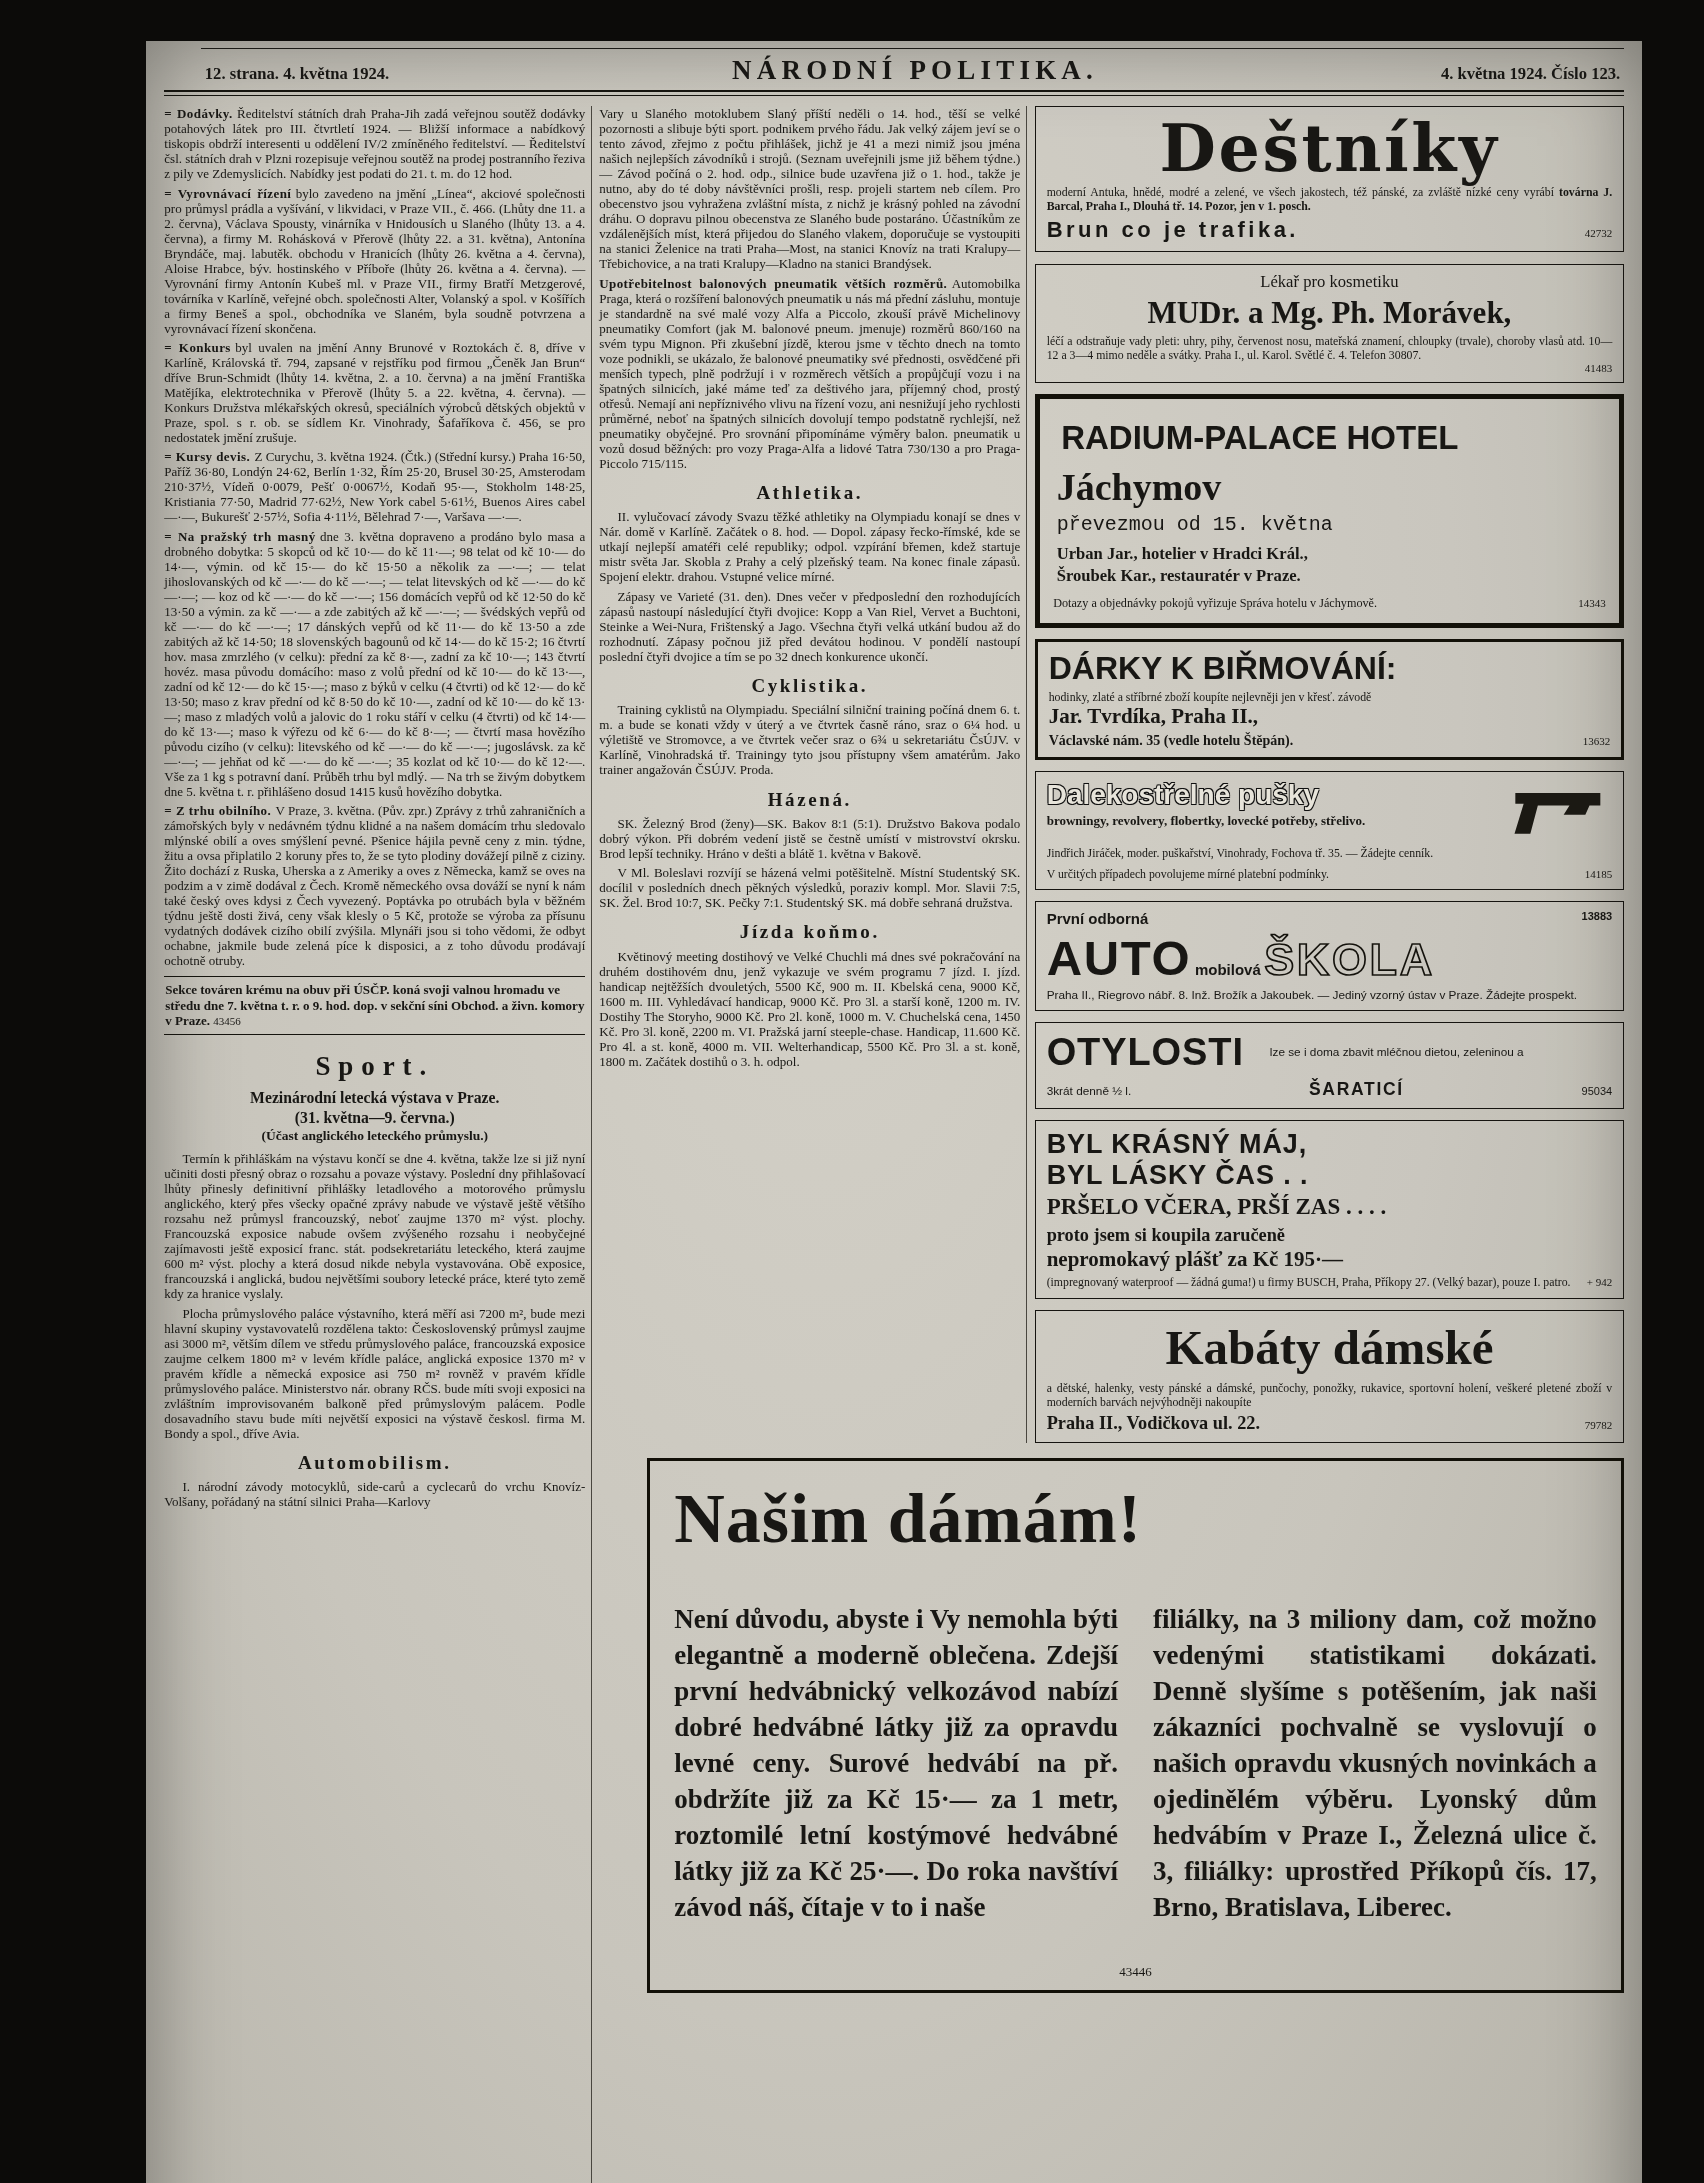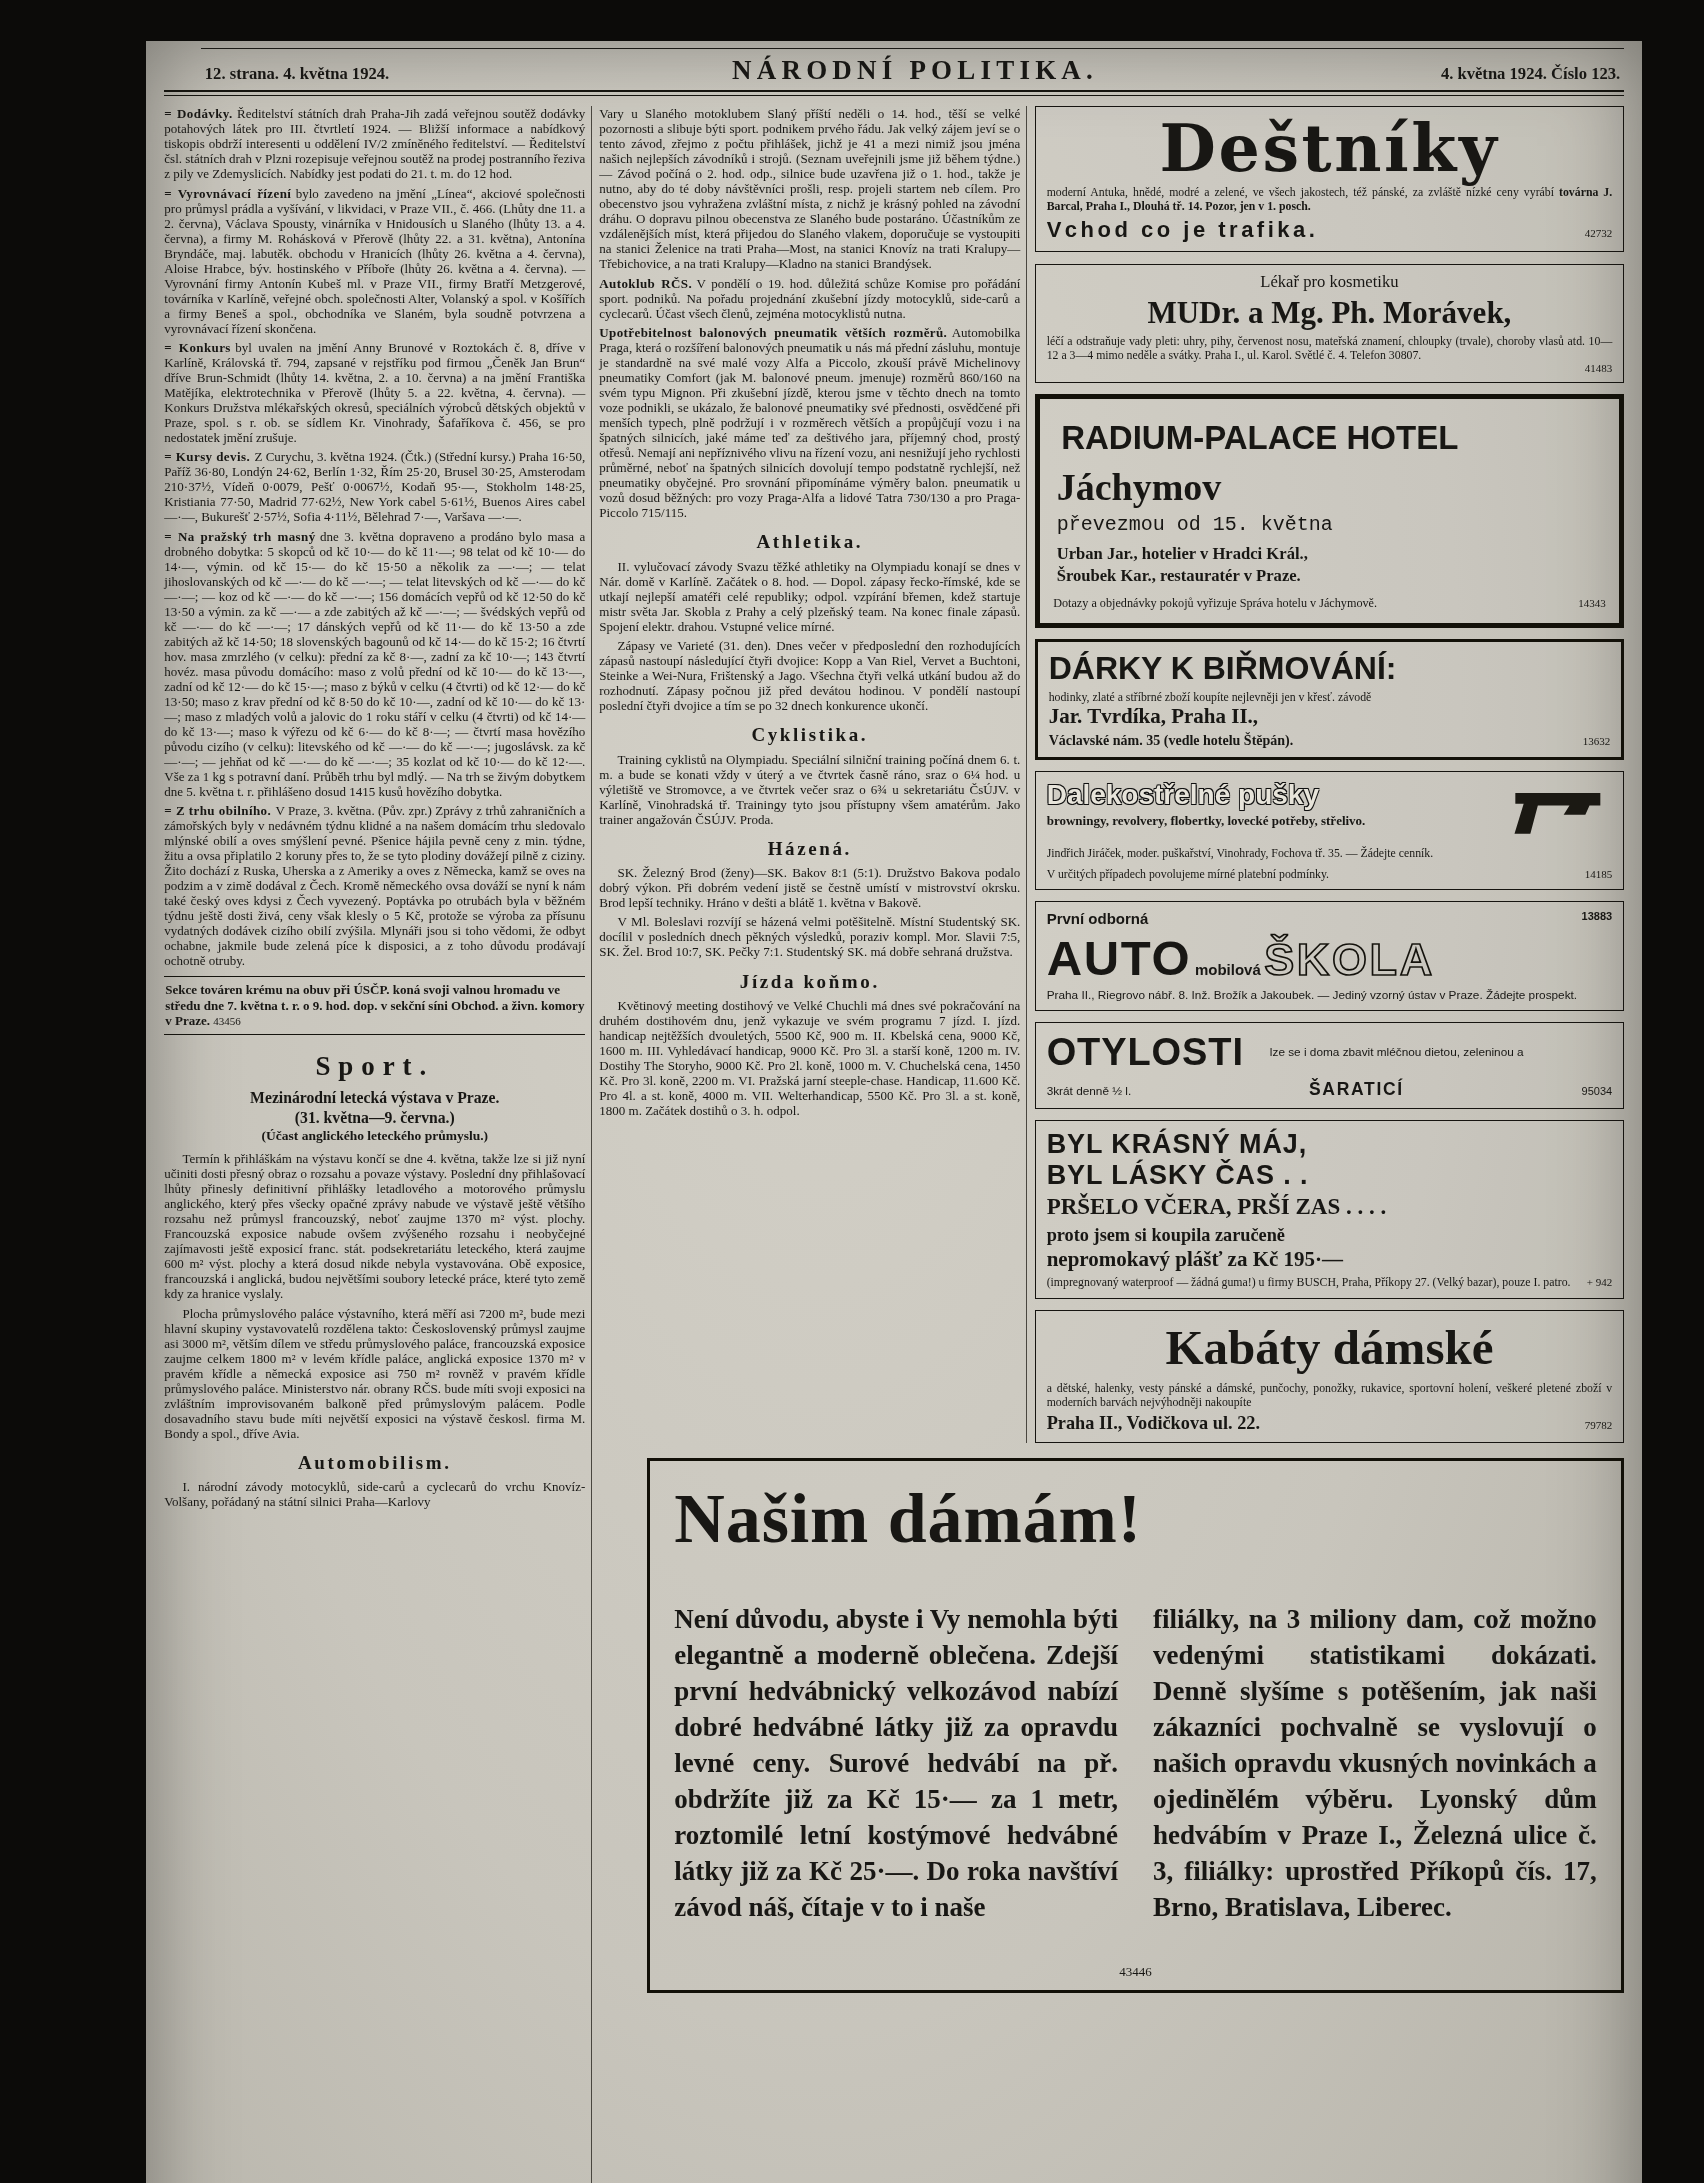--- a/index.html
+++ b/index.html
@@ -135,21 +135,20 @@
       <p class="item indent">I. národní závody motocyklů, side-carů a cyclecarů do vrchu Knovíz-Volšany, pořádaný na státní silnici Praha—Karlovy</p>
     </section>
 
     <div class="vrule"></div>
 
     <section class="right-wrap">
       <div class="toprow">
 
         <section class="col2">
           <p class="item">Vary u Slaného motoklubem Slaný příští neděli o 14. hod., těší se velké pozornosti a slibuje býti sport. podnikem prvého řádu. Jak velký zájem jeví se o tento závod, zřejmo z počtu přihlášek, jichž je 41 a mezi nimiž jsou jména našich nejlepších závodníků i strojů. (Seznam uveřejnili jsme již během týdne.) — Závod počíná o 2. hod. odp., silnice bude uzavřena již o 1. hod., takže je nutno, aby do té doby návštěvníci prošli, resp. projeli startem neb cílem. Pro obecenstvo jsou vyhražena zvláštní místa, z nichž je krásný pohled na závodní dráhu. O dopravu pilnou obecenstva ze Slaného bude postaráno. Účastníkům ze vzdálenějších míst, která přijedou do Slaného vlakem, doporučuje se vystoupiti na stanici Želenice na trati Praha—Most, na stanici Knovíz na trati Kralupy—Třebichovice, a na trati Kralupy—Kladno na stanici Brandýsek.</p>
-          <p class="item"><span class="lead">Autoklub RČS.</span><span>V pondělí o 19. hod. důležitá schůze Komise pro pořádání sport. podniků. Na pořadu projednání zkušební jízdy motocyklů, side-carů a cyclecarů. Účast všech členů, zejména motocyklistů nutna.</span></p>
           <p class="item"><span class="lead">Upotřebitelnost balonových pneumatik větších rozměrů.</span><span>Automobilka Praga, která o rozšíření balonových pneumatik u nás má přední zásluhu, montuje je standardně na své malé vozy Alfa a Piccolo, zkouší právě Michelinovy pneumatiky Comfort (jak M. balonové pneum. jmenuje) rozměrů 860/160 na svém typu Mignon. Při zkušební jízdě, kterou jsme v těchto dnech na tomto voze podnikli, se ukázalo, že balonové pneumatiky své přednosti, osvědčené při menších typech, plně podržují i v rozměrech větších a propůjčují vozu i na špatných silnicích, jaké máme teď za deštivého jara, příjemný chod, prostý otřesů. Nemají ani nepříznivého vlivu na řízení vozu, ani nesnižují jeho rychlosti průměrné, neboť na špatných silnicích dovolují tempo podstatně rychlejší, než pneumatiky obyčejné. Pro srovnání připomínáme výměry balon. pneumatik u vozů dosud běžných: pro vozy Praga-Alfa a lidové Tatra 730/130 a pro Praga-Piccolo 715/115.</span></p>
 
           <h3 class="sec">Athletika.</h3>
           <p class="item indent">II. vylučovací závody Svazu těžké athletiky na Olympiadu konají se dnes v Nár. domě v Karlíně. Začátek o 8. hod. — Dopol. zápasy řecko-římské, kde se utkají nejlepší amatéři celé republiky; odpol. vzpírání břemen, kdež startuje mistr světa Jar. Skobla z Prahy a celý plzeňský team. Na konec finale zápasů. Spojení elektr. drahou. Vstupné velice mírné.</p>
           <p class="item indent">Zápasy ve Varieté (31. den). Dnes večer v předposlední den rozhodujících zápasů nastoupí následující čtyři dvojice: Kopp a Van Riel, Vervet a Buchtoni, Steinke a Wei-Nura, Frištenský a Jago. Všechna čtyři velká utkání budou až do rozhodnutí. Zápasy počnou již před devátou hodinou. V pondělí nastoupí poslední čtyři dvojice a tím se po 32 dnech konkurence ukončí.</p>
 
           <h3 class="sec">Cyklistika.</h3>
           <p class="item indent">Training cyklistů na Olympiadu. Speciální silniční training počíná dnem 6. t. m. a bude se konati vždy v úterý a ve čtvrtek časně ráno, sraz o 6¼ hod. u výletiště ve Stromovce, a ve čtvrtek večer sraz o 6¾ u sekretariátu ČsÚJV. v Karlíně, Vinohradská tř. Trainingy tyto jsou přístupny všem amatérům. Jako trainer angažován ČSÚJV. Proda.</p>
 
           <h3 class="sec">Házená.</h3>
@@ -161,21 +160,21 @@
         </section>
 
         <div class="vrule"></div>
 
         <aside class="col3">
 
           <div class="ad">
             <div class="ad-destniky-title">Deštníky</div>
             <p class="ad-small"><span>moderní Antuka, hnědé, modré a zelené, ve všech jakostech, též pánské, za zvláště nízké ceny vyrábí</span> <b>továrna J. Barcal, Praha I., Dlouhá tř. 14. Pozor, jen v 1. posch.</b></p>
             <div class="ad-footrow">
-              <span class="ad-foot-big">Vchod co je trafika.</span>
+              <span class="ad-foot-big">Brun co je trafika.</span>
               <span class="num">42732</span>
             </div>
           </div>
 
           <div class="ad ad-moravek">
             <div class="top">Lékař pro kosmetiku</div>
             <div class="name">MUDr. a Mg. Ph. Morávek,</div>
             <p class="ad-small">léčí a odstraňuje vady pleti: uhry, pihy, červenost nosu, mateřská znamení, chloupky (trvale), choroby vlasů atd. 10—12 a 3—4 mimo neděle a svátky. Praha I., ul. Karol. Světlé č. 4. Telefon 30807.</p>
             <div style="text-align:right" class="num">41483</div>
           </div>

